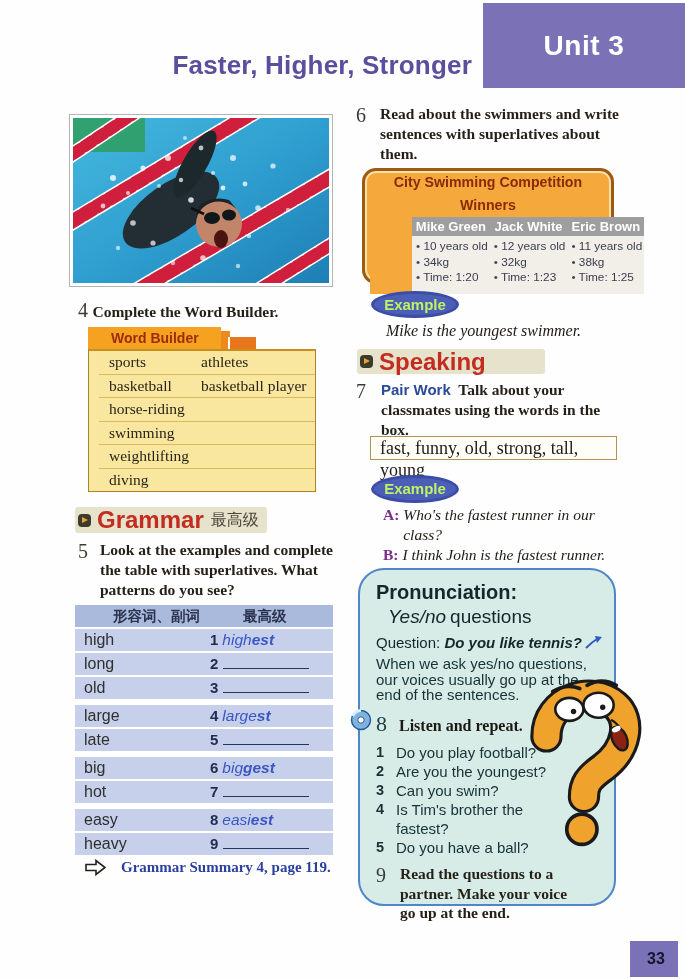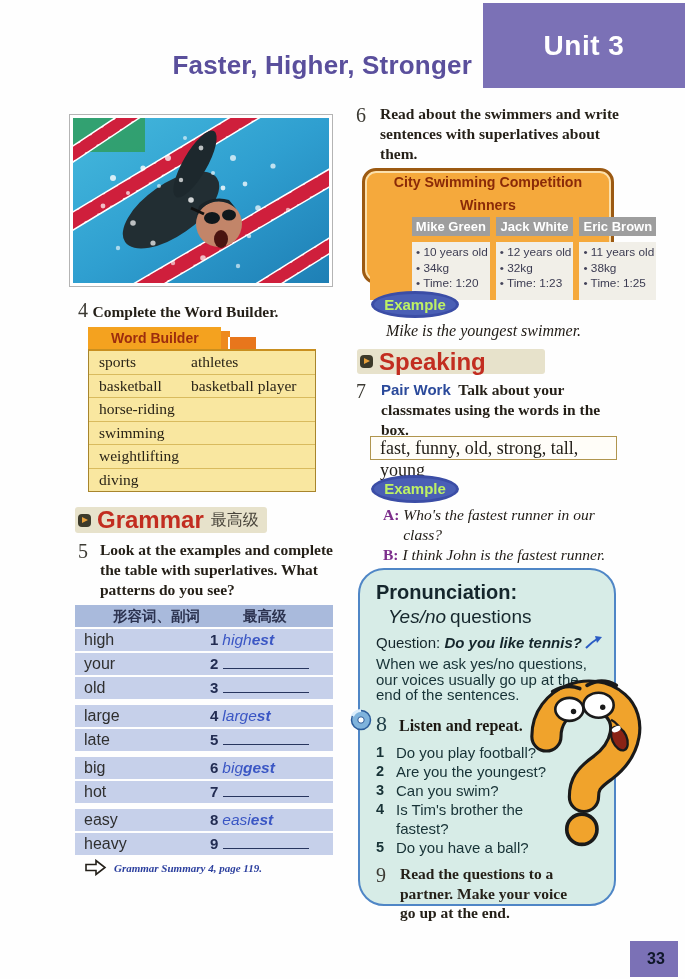--- a/index.html
+++ b/index.html
@@ -21,21 +21,21 @@
   .photo{left:69px;top:114px;width:256px;height:165px;background:#fff;padding:3px;border:1px solid #b4b4b4;}
   .photo svg{display:block;}
 
   
   .wb-tab{left:88px;top:327px;width:110px;height:22px;background:#f4a21f;color:#9c2c0e;
           font-weight:bold;font-size:14px;line-height:22px;padding-left:23px;z-index:3;}
   .wb-step1{left:198px;top:331px;width:30px;height:18px;background:#ee8a1d;border-left:2px solid #fff;z-index:2;}
   .wb-step2{left:228px;top:337px;width:26px;height:12px;background:#e8761c;border-left:2px solid #fff;z-index:2;}
   .wb-body{left:88px;top:349px;width:226px;background:#f9e7a0;border:1.5px solid #a8852c;border-top:2px solid #c98f1f;}
   .wb-row{position:relative;height:22.5px;line-height:22.5px;border-bottom:1px solid #d9bb5e;
-          font-family:"Liberation Serif",serif;font-size:15.5px;color:#2a2417;}
+          font-family:"Liberation Serif",serif;font-size:15.5px;color:#2a2417;margin-left:10px;}
   .wb-row:last-child{border-bottom:none;}
   .wb-left{padding-left:10px;}
   .wb-right{position:absolute;left:102px;top:0;}
 
   
   .band{background:#e7e2cb;border-radius:3px;display:flex;align-items:center;}
   .band-grammar{left:75px;top:507px;width:192px;height:26px;}
   .band-speaking{left:357px;top:349px;width:188px;height:25px;}
   .band-icon{width:13px;height:13px;border-radius:4px;background:#3c3a2a;margin:0 6px 0 3px;position:relative;flex:0 0 13px;}
   .band-icon:after{content:"";position:absolute;left:4px;top:3px;border-left:6px solid #e8a13c;
@@ -52,28 +52,28 @@
   .g-row{position:relative;height:22px;line-height:22px;background:#c6d0ea;margin-bottom:2px;
          font-size:16px;color:#2f2f2f;}
   .g-row.gap{margin-bottom:6px;}
   .g-word{padding-left:9px;}
   .g-ans{position:absolute;left:135px;top:0;}
   .g-num{font-weight:bold;color:#222c52;font-size:15px;}
   .g-filled{color:#3a56c4;font-style:italic;font-size:15.5px;margin-left:4px;}
   .g-filled b{font-style:italic;}
   .g-blank{display:inline-block;width:86px;height:14px;border-bottom:1.6px solid #27355e;margin-left:5px;}
   .gsummary{left:84px;top:859px;display:flex;align-items:center;}
-  .gsummary span{color:#2b3f9e;font-weight:bold;font-style:italic;font-size:11px;
-                 font-family:"Liberation Serif",serif;margin-left:7px;}
+  .gsummary span{color:#2b3f9e;font-weight:bold;font-size:15px;
+                 font-family:"Liberation Serif",serif;margin-left:14px;}
 
   
   .swim{left:362px;top:168px;width:246px;height:110px;background:#f5a93c;border:3px solid #9c5a12;
         border-radius:14px;box-shadow:inset 0 0 0 2px #fbe0ac;}
   .swim-title{text-align:center;font-weight:bold;font-size:14.2px;color:#8a2a08;line-height:23px;}
-  .swim-grid{display:grid;grid-template-columns:1fr 1fr 1fr;gap:6px;margin:0 5px;background:#f5a93c;padding-left:42px;}
+  .swim-grid{display:grid;grid-template-columns:1fr 1fr 1fr;gap:0;margin:0 5px;background:#f5a93c;padding-left:42px;}
   .swim-name{background:#9e9e9e;color:#fff;font-weight:bold;font-size:13px;text-align:center;
              line-height:19px;white-space:nowrap;overflow:hidden;}
   .swim-cell{background:#f1efe8;color:#3c3c52;font-size:11.8px;padding:3px 2px 3px 4px;height:52px;}
   .swim-fact{line-height:15.5px;white-space:nowrap;}
   .swim-fact:before{content:"• ";color:#44445a;}
 
   
   .ex-oval{background:#4a5fb5;border:3px solid #3b4da6;border-radius:50%;color:#bef264;
            font-weight:bold;font-size:15px;text-align:center;line-height:21px;}
   .ex1{left:371px;top:291px;width:82px;height:21px;}
@@ -212,21 +212,21 @@
     <span class="tnum" style="flex:0 0 22px;">5</span>
     <span class="ttext" style="width:248px;">Look at the examples and complete the table with superlatives. What patterns do you see?</span>
   </div>
 
   <div class="abs gtable">
     <div class="g-head">
       <span class="g-h1">形容词、副词</span>
       <span class="g-h2">最高级</span>
     </div>
     <div class="g-row"><span class="g-word">high</span><span class="g-ans"><b class="g-num">1</b><i class="g-filled"><span>high</span><b>est</b></i></span></div>
-    <div class="g-row"><span class="g-word">your</span><span class="g-ans"><b class="g-num">2</b><span class="g-blank"></span></span></div>
+    <div class="g-row"><span class="g-word">long</span><span class="g-ans"><b class="g-num">2</b><span class="g-blank"></span></span></div>
     <div class="g-row gap"><span class="g-word">old</span><span class="g-ans"><b class="g-num">3</b><span class="g-blank"></span></span></div>
     <div class="g-row"><span class="g-word">large</span><span class="g-ans"><b class="g-num">4</b><i class="g-filled"><span>large</span><b>st</b></i></span></div>
     <div class="g-row gap"><span class="g-word">late</span><span class="g-ans"><b class="g-num">5</b><span class="g-blank"></span></span></div>
     <div class="g-row"><span class="g-word">big</span><span class="g-ans"><b class="g-num">6</b><i class="g-filled"><span>big</span><b>gest</b></i></span></div>
     <div class="g-row gap"><span class="g-word">hot</span><span class="g-ans"><b class="g-num">7</b><span class="g-blank"></span></span></div>
     <div class="g-row"><span class="g-word">easy</span><span class="g-ans"><b class="g-num">8</b><i class="g-filled"><span>easi</span><b>est</b></i></span></div>
     <div class="g-row"><span class="g-word">heavy</span><span class="g-ans"><b class="g-num">9</b><span class="g-blank"></span></span></div>
   </div>
 
   <div class="abs gsummary">

